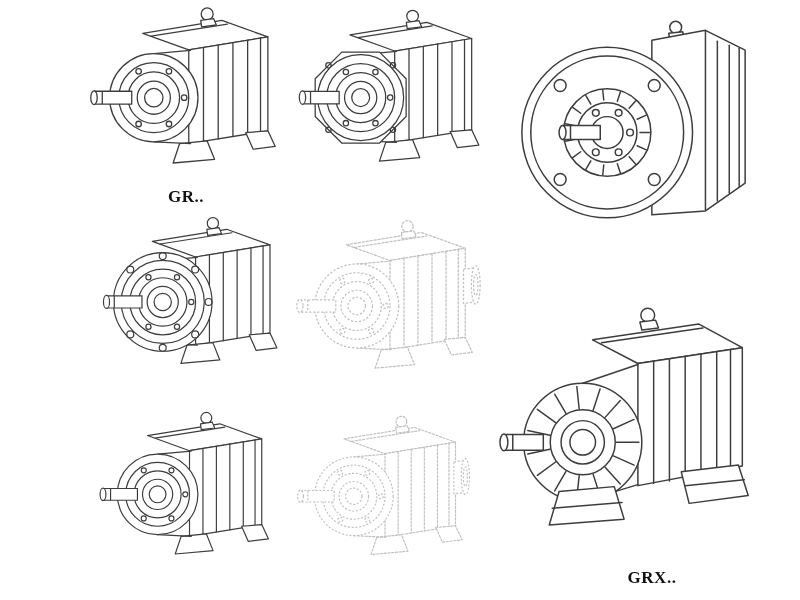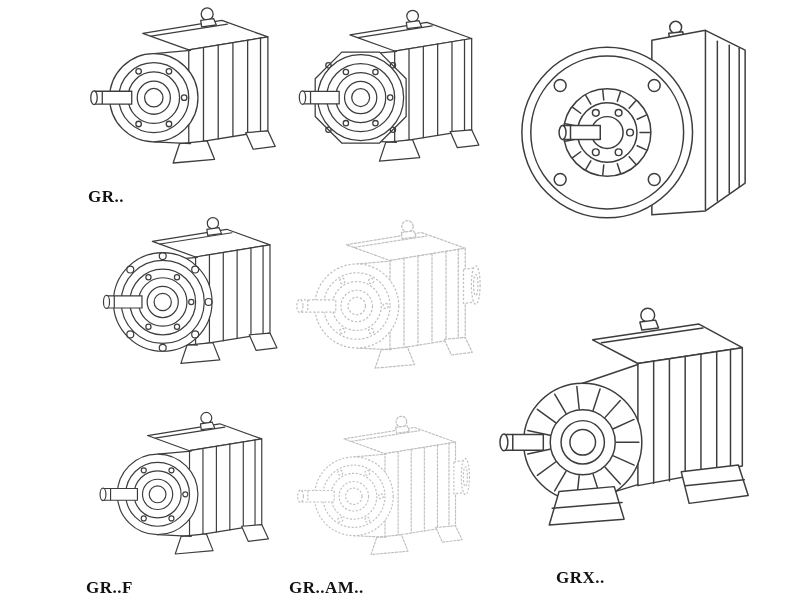--- a/index.html
+++ b/index.html
@@ -3,21 +3,21 @@
 <meta charset="utf-8">
 <style>
   * { margin:0; padding:0; box-sizing:border-box; }
   html,body { width:800px; height:600px; background:#fff; overflow:hidden; }
   .stage { position:relative; width:800px; height:600px; background:#fff;
            font-family:"Liberation Serif","DejaVu Serif",serif; }
   .figure { position:absolute; }
   .figure svg { width:100%; height:100%; display:block; }
   .line  { color:var(--line,#3d3d3d); }
   .ghost { color:var(--ghost,#bfbfbf); stroke-dasharray:2.6 2; }
-  .fig-label { position:absolute; text-align:left; font-weight:bold;
+  .fig-label { position:absolute; text-align:center; font-weight:bold;
                font-size:17px; letter-spacing:.5px; color:var(--label,#111);
                font-family:"Liberation Serif","DejaVu Serif",serif; }
 </style>
 </head>
 <body style="background: rgb(255, 255, 255);">
 
 <svg width="0" height="0" style="position:absolute" aria-hidden="true">
   <defs>
 
     <g id="gb-box" fill="#fff" stroke="currentColor" stroke-width="1.4" stroke-linejoin="round" stroke-linecap="round">
@@ -178,30 +178,28 @@
         <use href="#gb-face"></use>
     </svg>
   </figure>
 
   <figure class="figure" style="left:90px;top:407px;width:194px;height:168px">
     <svg class="line" viewBox="0 0 210 200">
       <use href="#gb-box"></use>
         <use href="#gb-face"></use>
     </svg>
   </figure>
-  <div class="fig-label" style="left:86px;top:578px;width:192px">GR..F</div>
 
   <figure class="figure" style="left:290px;top:411px;width:190px;height:164px">
     <svg class="ghost" viewBox="0 0 216 200">
       <use href="#gb-box"></use>
         <use href="#gb-adapter"></use>
         <use href="#gb-face"></use>
     </svg>
   </figure>
-  <div class="fig-label" style="left:289px;top:578px;width:192px">GR..AM..</div>
 
   <figure class="figure" style="left:498px;top:298px;width:266px;height:262px">
     <svg class="line" viewBox="0 0 270 265">
       <use href="#fig-grx"></use>
     </svg>
   </figure>
   <div class="fig-label" style="left:556px;top:568px;width:192px">GRX..</div>
 
 </div>
 

